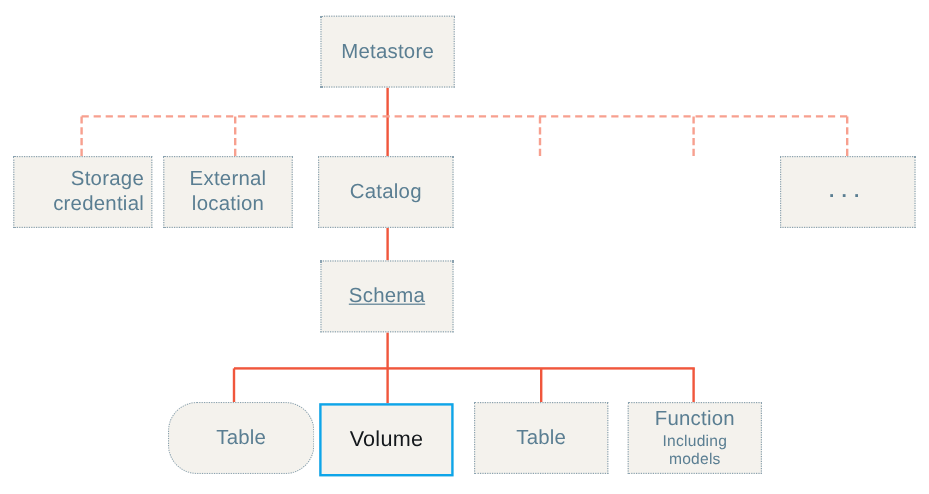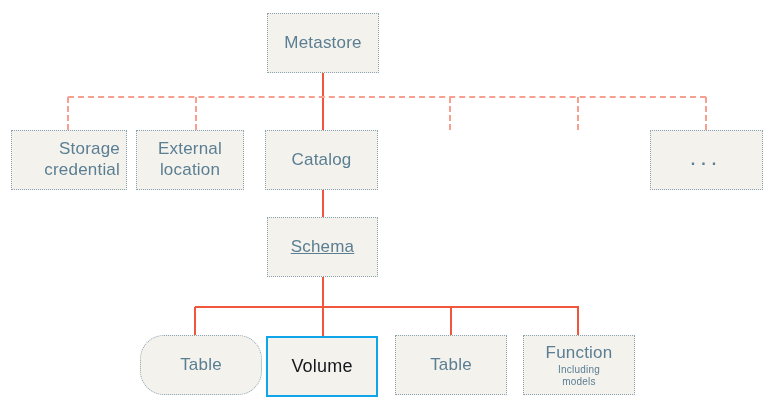--- a/index.html
+++ b/index.html
@@ -21,21 +21,21 @@
     line-height: 1.22;
     letter-spacing: 0.2px;
     display: flex;
     flex-direction: column;
     align-items: center;
     justify-content: center;
     text-align: center;
     padding: 16px 6px;
   }
   .node .sublabel {
-    font-size: 10px;
+    font-size: 13px;
     line-height: 1.15;
     margin-top: 1px;
     max-width: 70px;
   }
   .node.highlight {
     border: 2px solid #0ea5e9;
     color: #14181c;
     font-size: 18px;
   }
   .node.dots { font-weight: bold; letter-spacing: 6px; font-size: 16px; }

